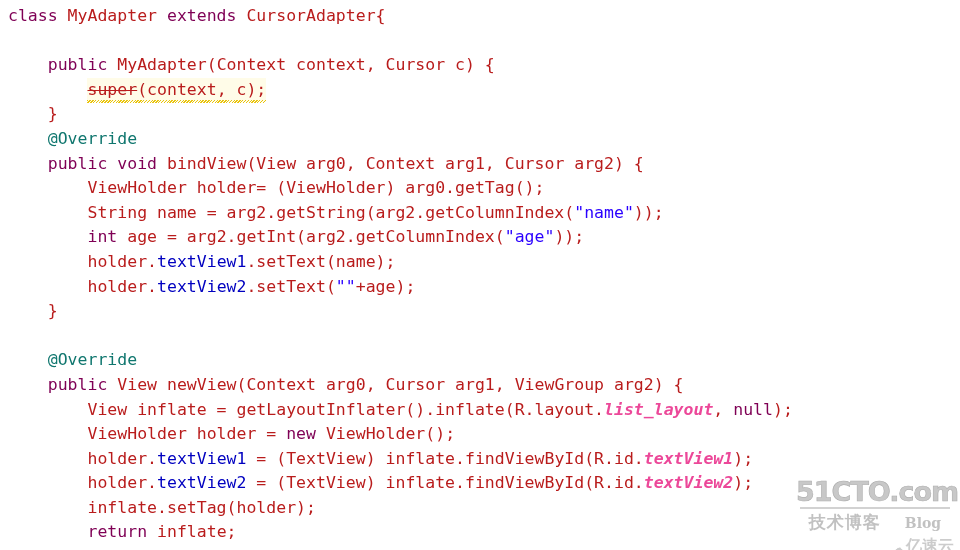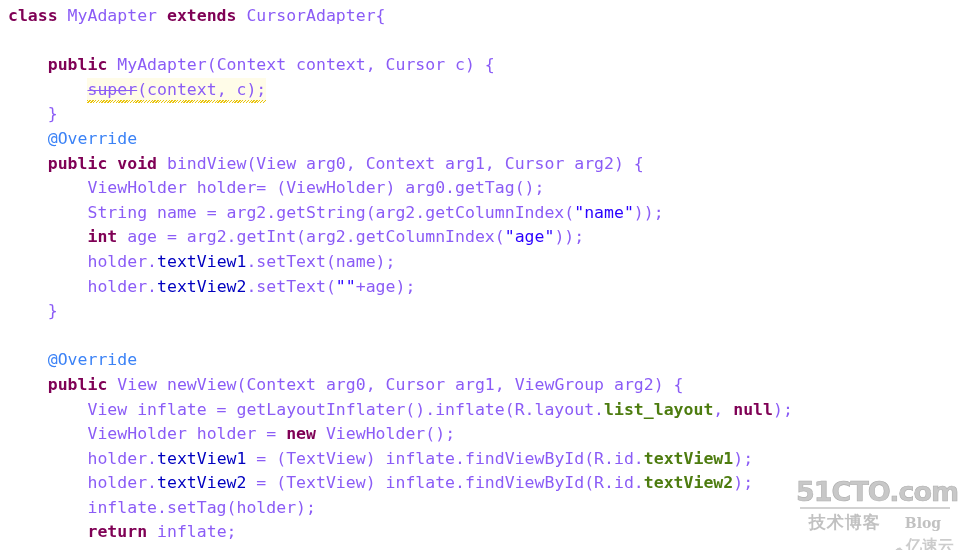--- a/index.html
+++ b/index.html
@@ -31,26 +31,26 @@
     line-height: 24.6px;
     white-space: pre;
     letter-spacing: 0px;
     color: #000000;
   }
   .line {
     height: 24.6px;
     white-space: pre;
   }
   
-  .kw     { color: #7f0055; font-weight: bold; }
+  .kw     { color: #7f0055; font-weight: normal; }
   .str    { color: #2a00ff; }
-  .ann    { color: #3b82f6; }
+  .ann    { color: #0f766e; }
   .field  { color: #0000c0; }
-  .sfield { color: #4d7c0f; font-weight: bold; }
-  .plain  { color: #8b5cf6; }
+  .sfield { color: #ec4899; font-weight: bold; font-style: italic; }
+  .plain  { color: #b91c1c; }
   
   .warn-span {
     background: #fffce8;
   }
   .deprecated {
     text-decoration: line-through;
     text-decoration-thickness: 1px;
     margin-top: 44px;
   }
   .squiggle {

